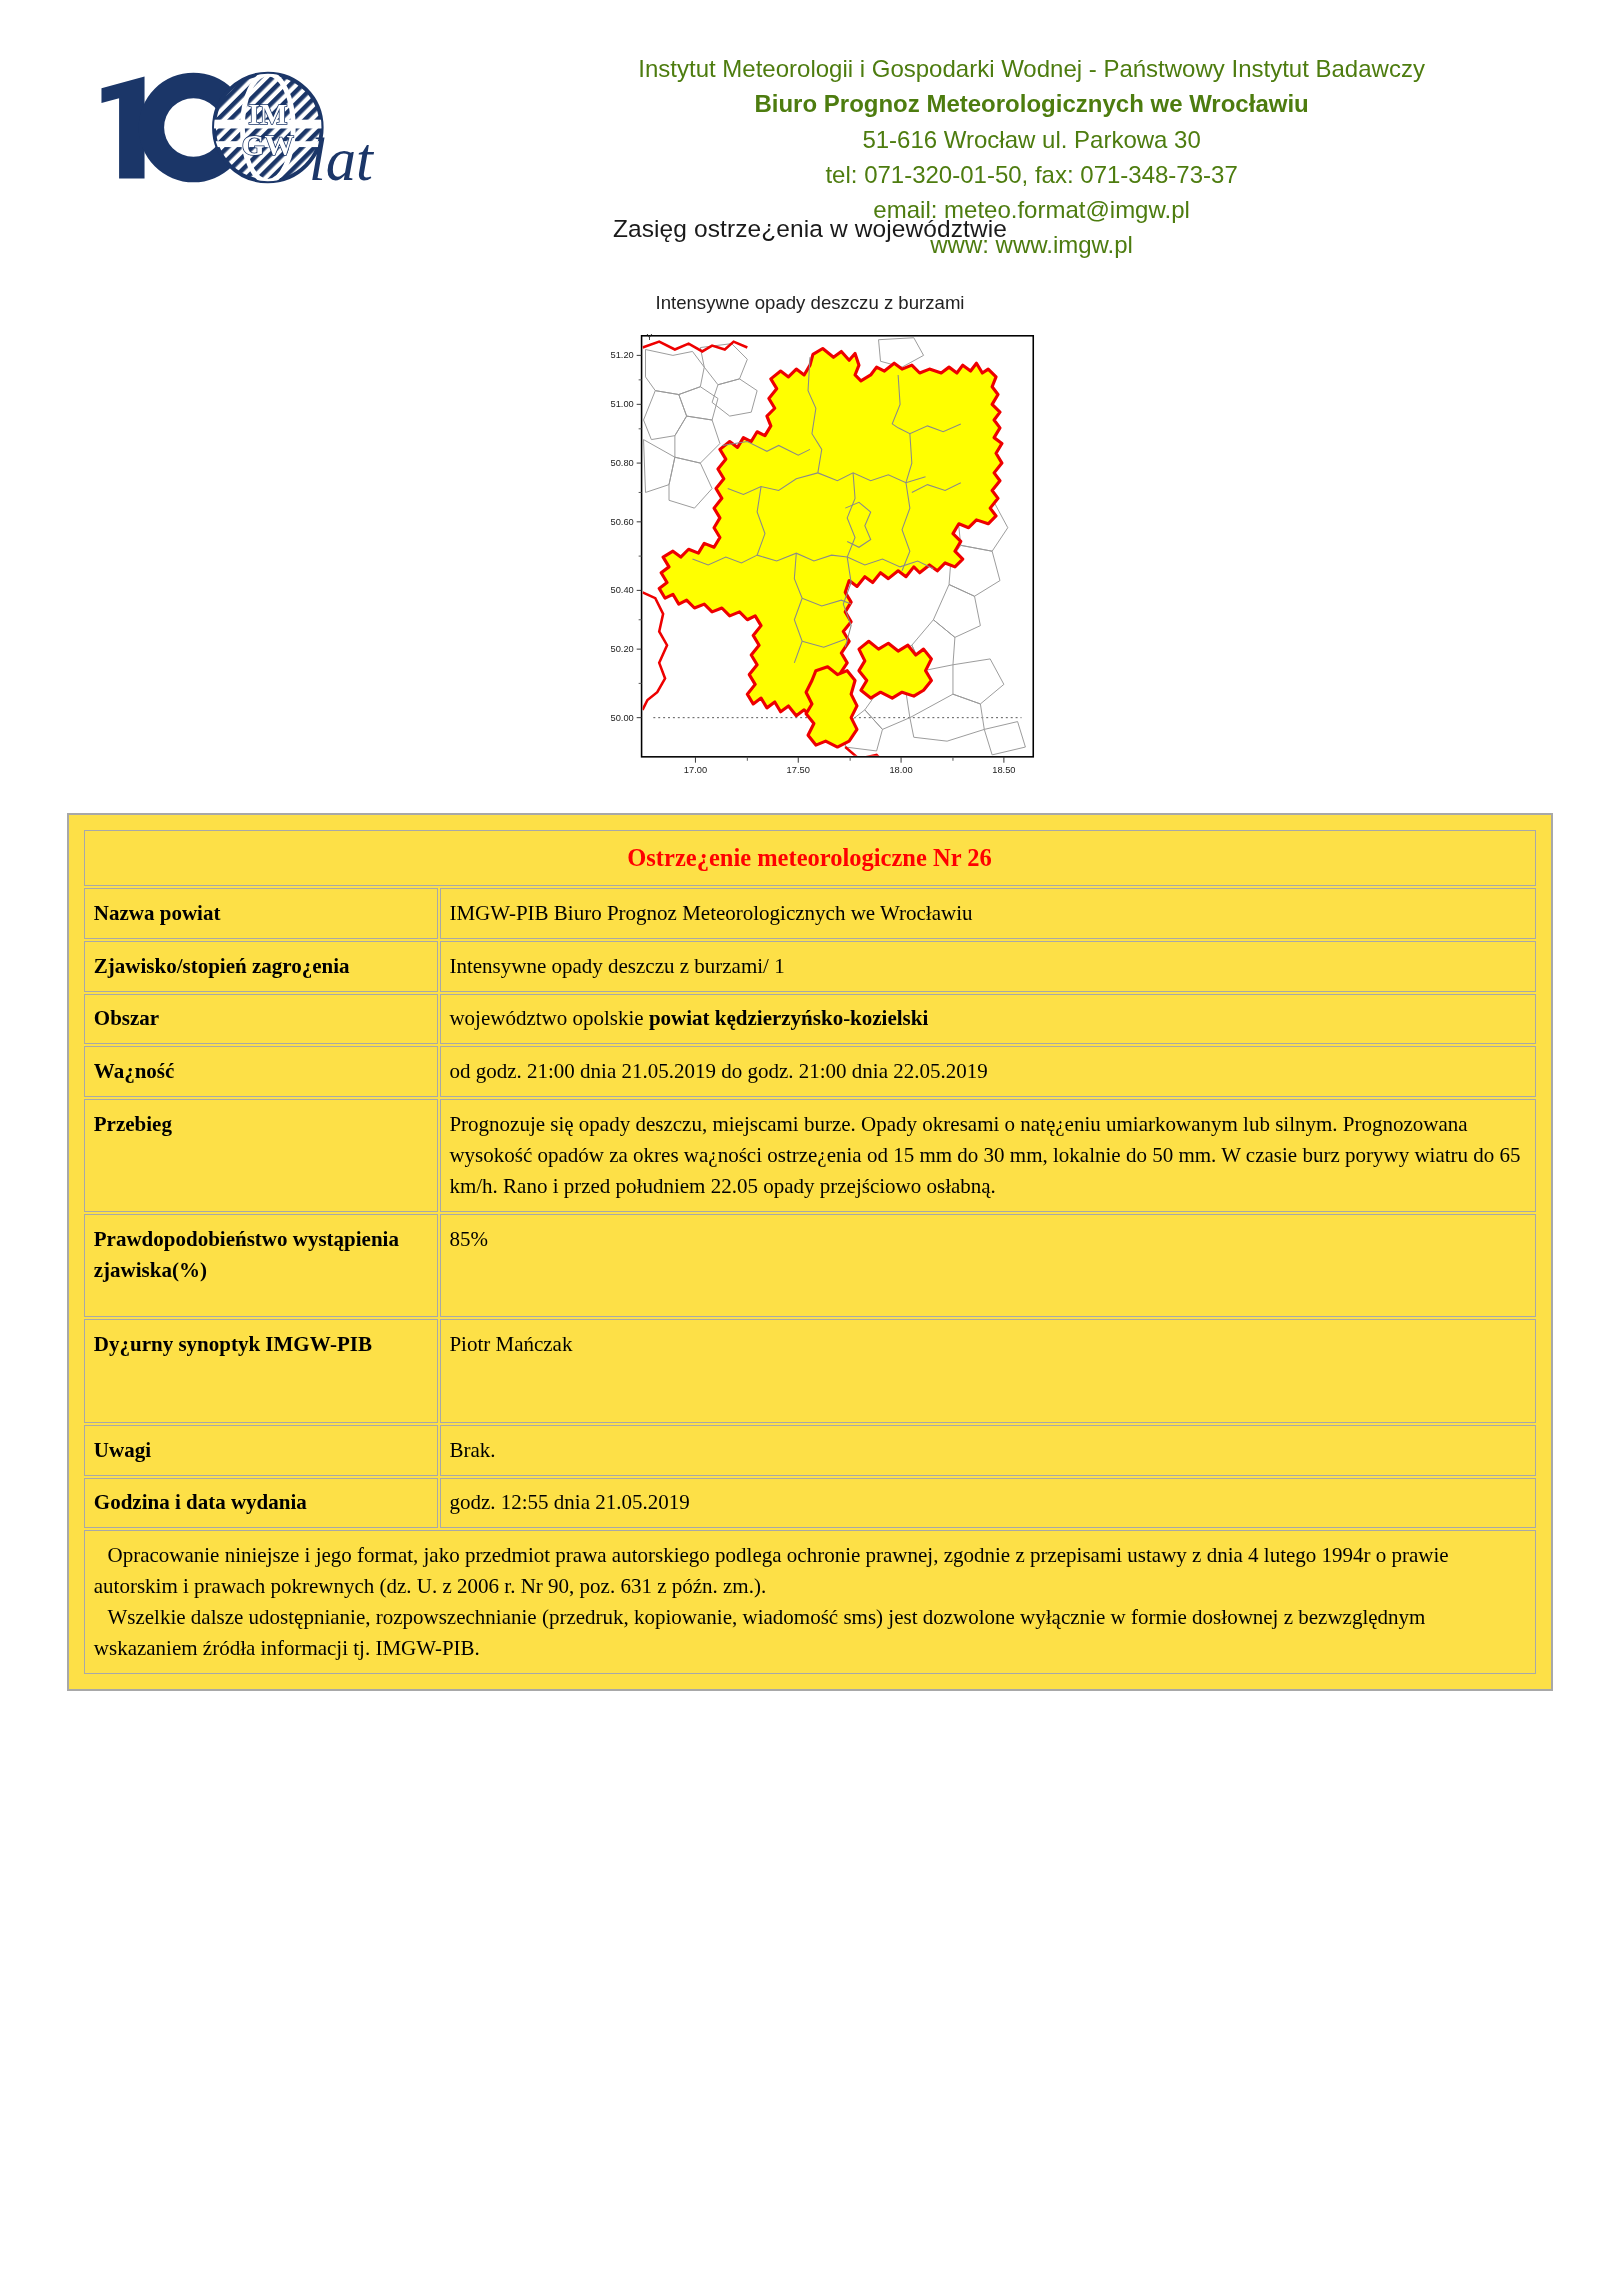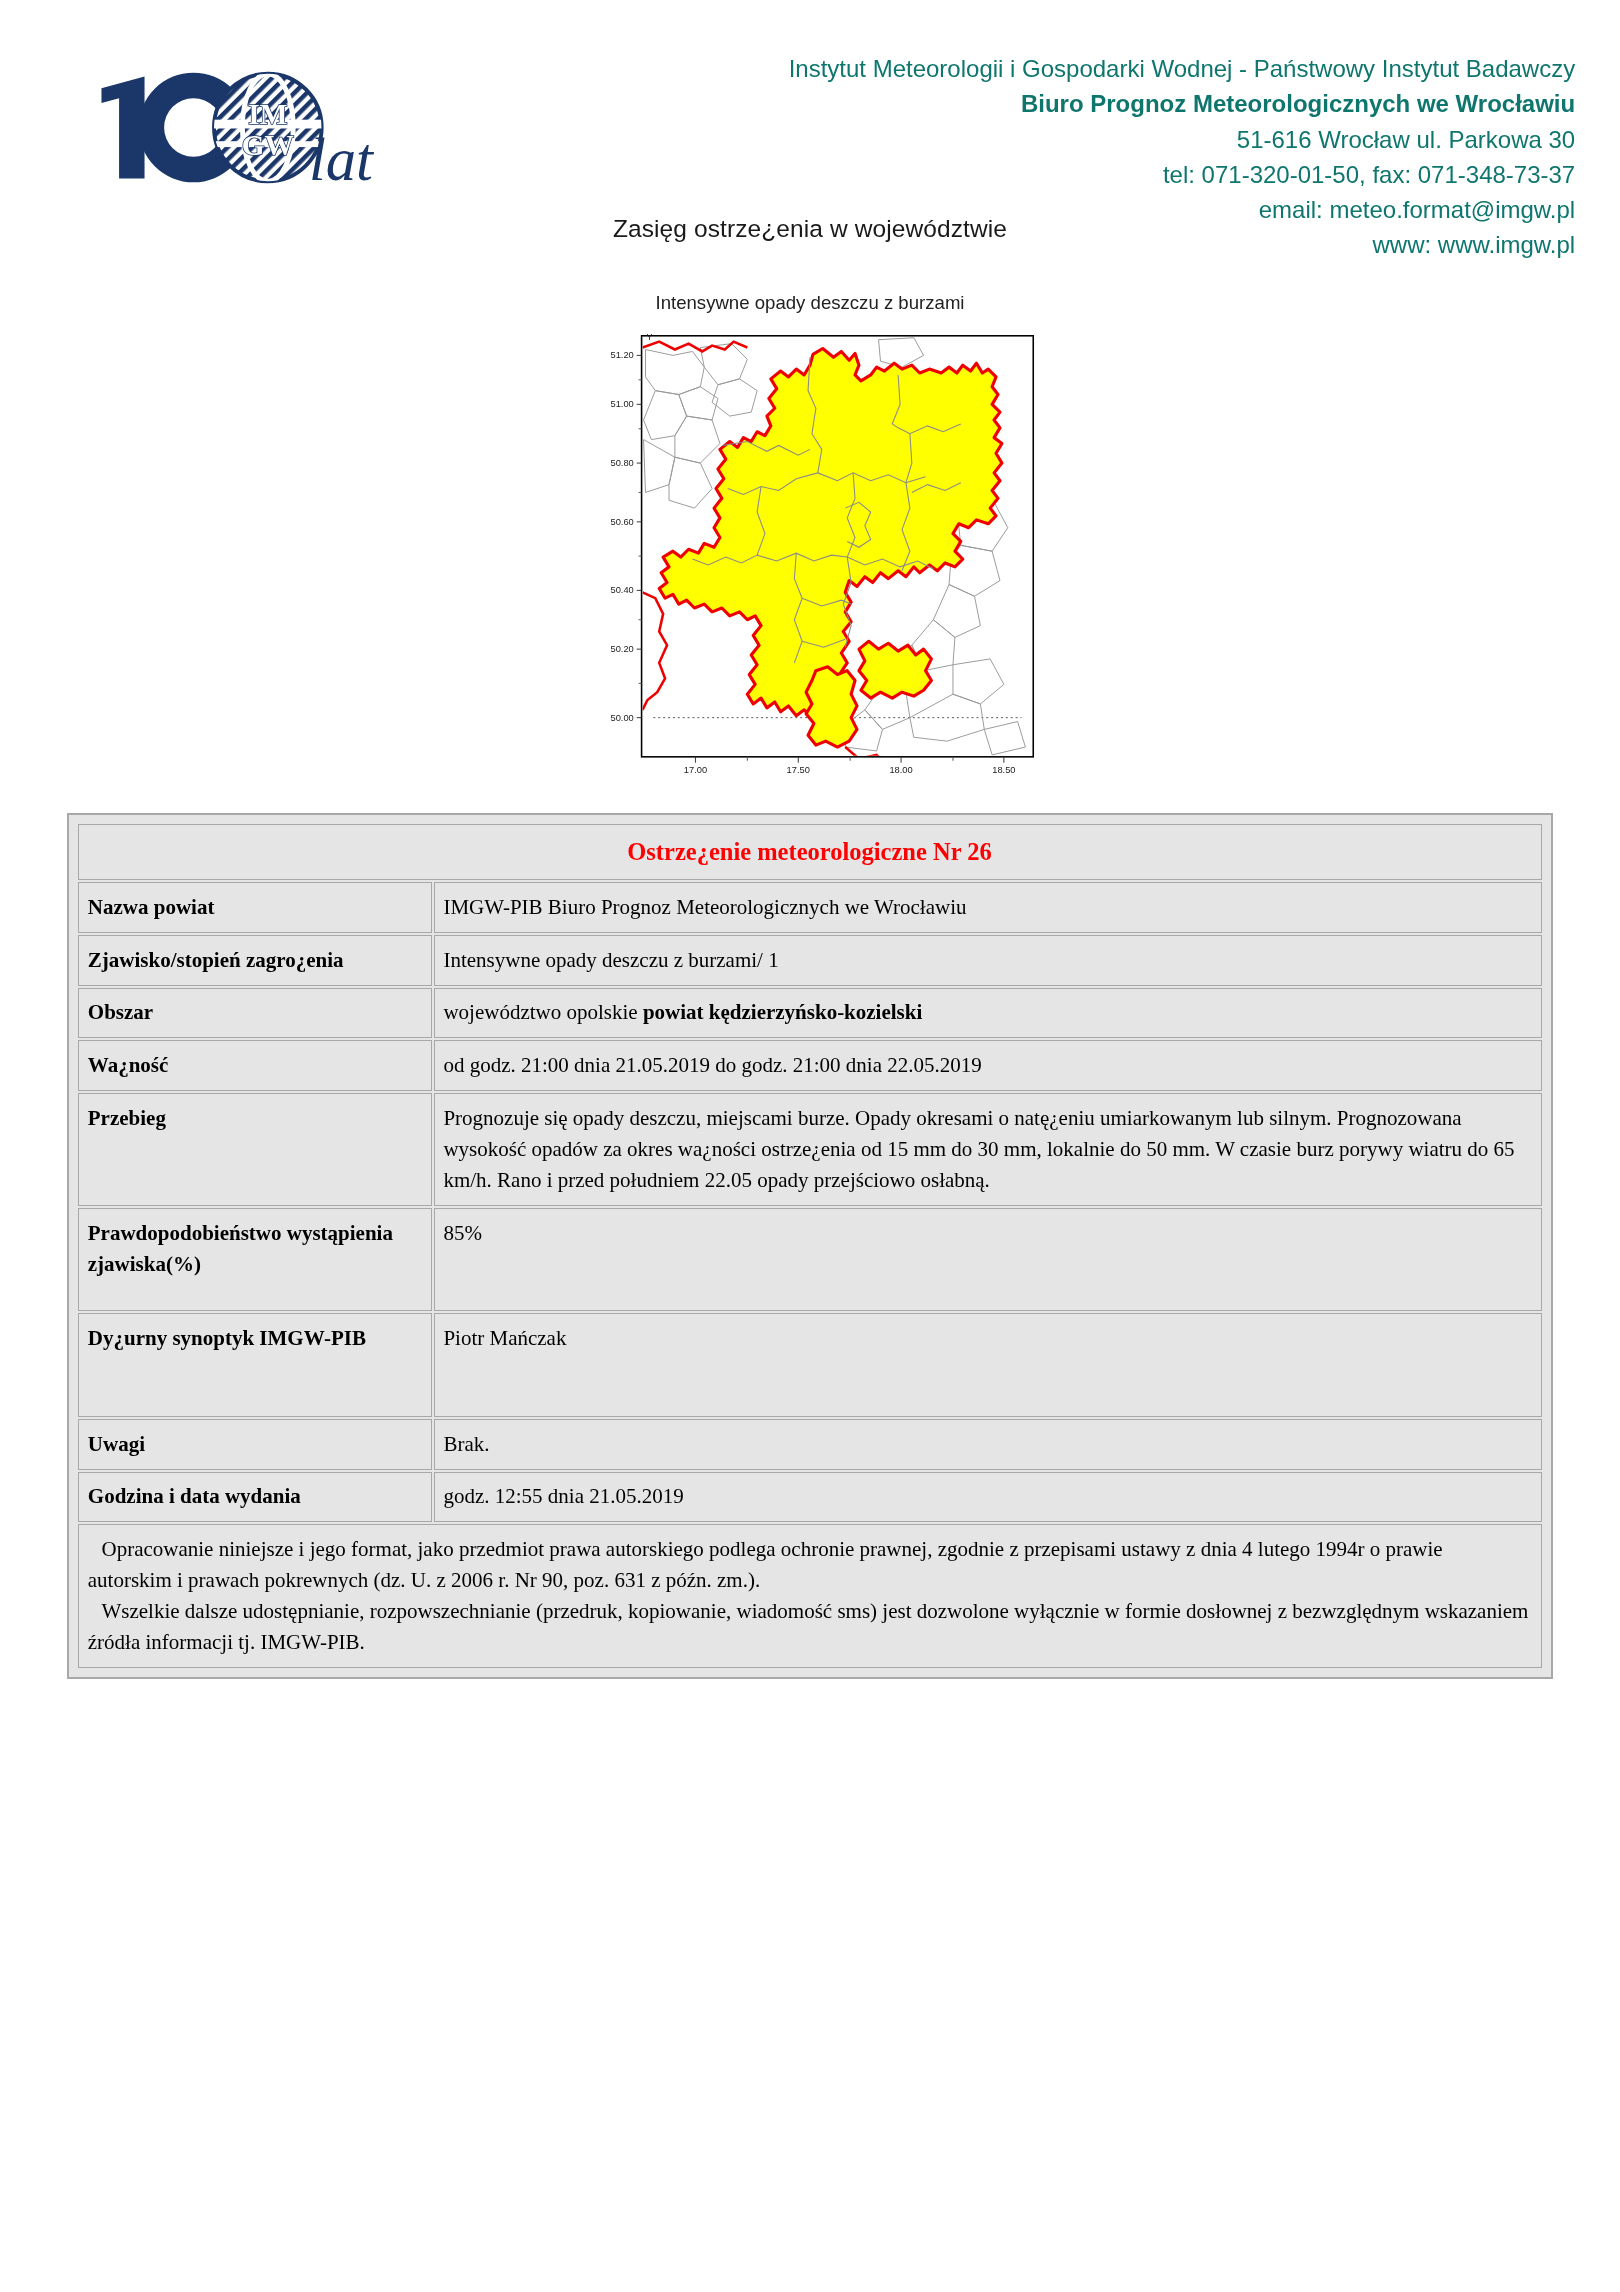--- a/index.html
+++ b/index.html
@@ -24,23 +24,23 @@
     height: 186px;
     box-sizing: border-box;
   }
   .logo-wrap {
     width: 412px;
     flex: 0 0 412px;
     padding-top: 7.8px;
   }
   .header-text {
     flex: 1;
-    text-align: right;
+    text-align: center;
     font-family: "Liberation Sans", sans-serif;
-    color: #0f766e;
+    color: #4d7c0f;
     line-height: 1.47;
     padding-right: 7.8px;
   }
   .header-text .l1 { font-size: 24px; }
   .header-text .l2 { font-size: 24px; font-weight: bold; }
   .header-text .l3,
   .header-text .l4,
   .header-text .l5,
   .header-text .l6 { font-size: 24px; }
 
@@ -66,22 +66,22 @@
     width: 490px;
     height: 470px;
     margin: 11.8px auto 0 auto;
   }
   .map-svg { display: block; }
 
   
   .table-wrap {
     margin: 17.6px 67px 0 67px;
     border: 2px solid #a8a8a8;
-    background: #e5e5e5;
-    padding: 7px;
+    background: #fde047;
+    padding: 13px;
     box-sizing: border-box;
   }
   table.warn {
     width: 100%;
     border-collapse: separate;
     border-spacing: 2.9px;
     font-size: 21px;
   }
   table.warn td {
     border: 1px solid #a8a8a8;

